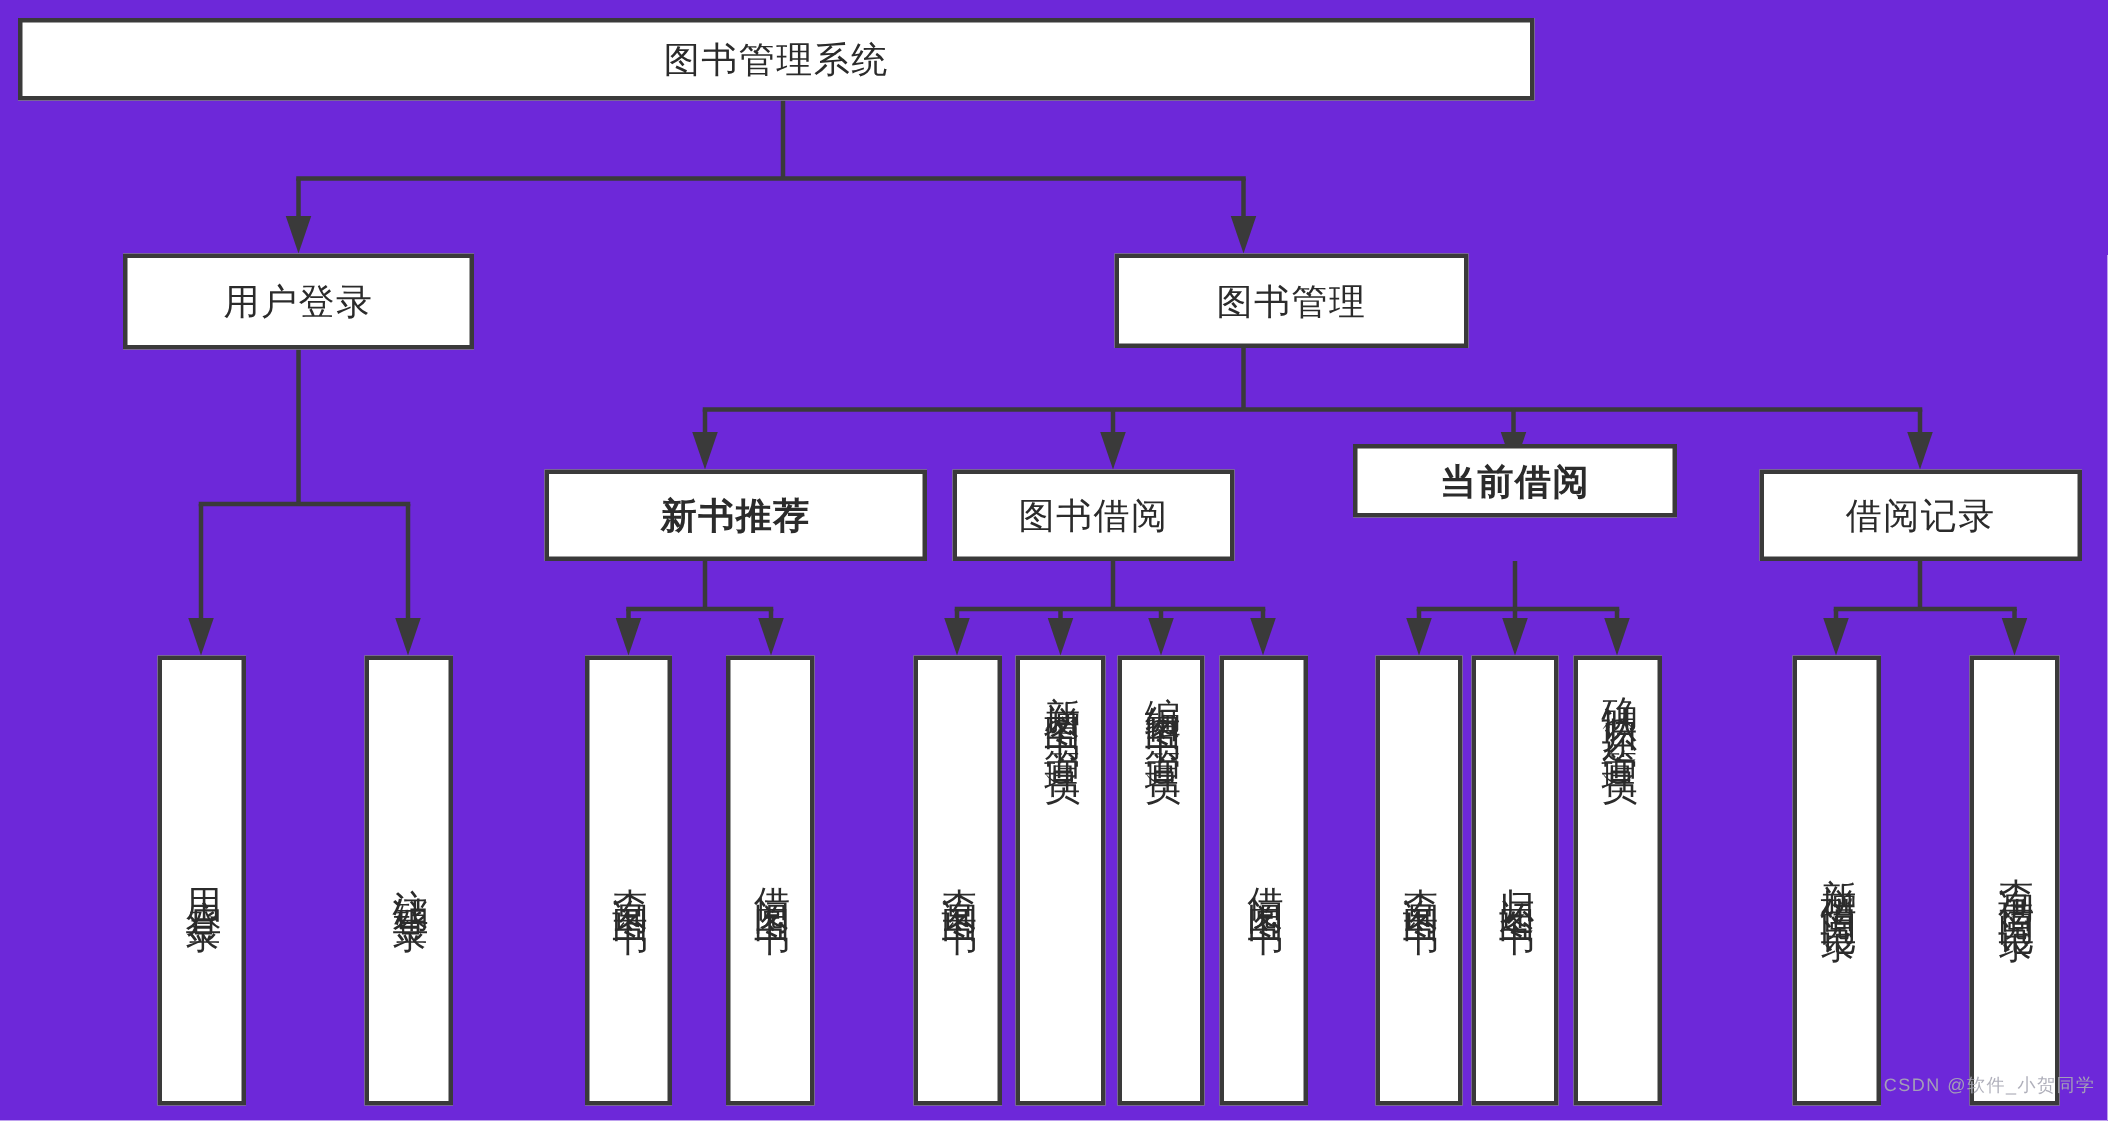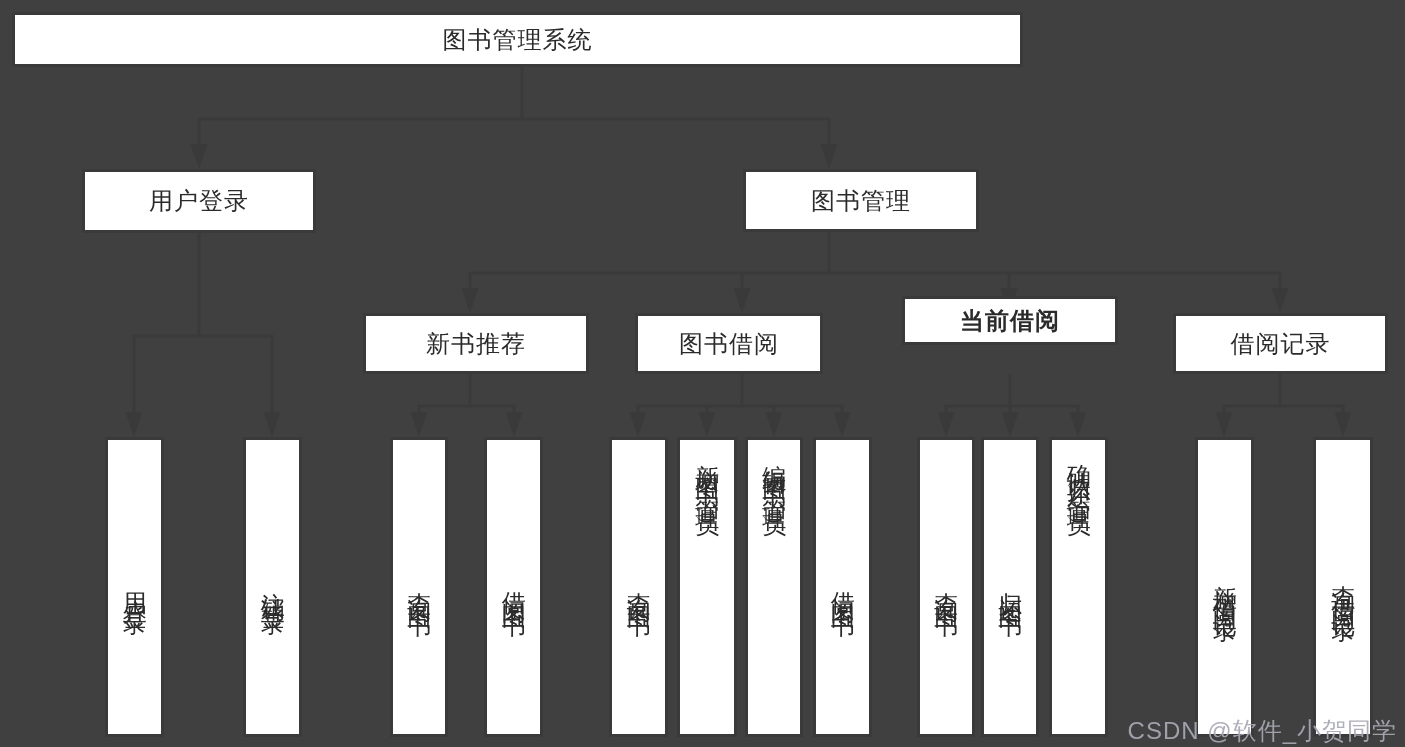--- a/index.html
+++ b/index.html
@@ -5,21 +5,21 @@
   html, body {
     margin: 0;
     padding: 0;
     background: #ffffff;
     font-family: "Liberation Sans", "DejaVu Sans", sans-serif;
   }
   #canvas {
     position: relative;
     width: 1405px;
     height: 747px;
-    background: #404040;
+    background: #6d28d9;
     overflow: hidden;
     text-align: right;
   }
   #connector-layer {
     position: absolute;
     left: 0;
     top: 0;
     width: 1405px;
     height: 747px;
     z-index: 0;
@@ -53,21 +53,21 @@
     white-space: nowrap;
   }
   .v-node.top-align {
     align-items: flex-start;
     padding-top: 5px;
   }
   #watermark {
     position: absolute;
     top: 715px;
     right: 8px;
-    font-size: 24px;
+    font-size: 12px;
     color: rgba(168, 168, 180, 0.92);
     letter-spacing: 1px;
     white-space: nowrap;
     z-index: 3;
   }
   svg line {
     stroke: #3a3a3a;
     stroke-width: 3;
   }
   svg polygon {
@@ -159,21 +159,21 @@
     <span>图书管理系统</span>
   </div>
 
   <div class="node h-node" style="left:82px; top:169px; width:234px; height:64px;">
     <span>用户登录</span>
   </div>
   <div class="node h-node" style="left:711px; top:169px; width:236px; height:63px;margin-left:32px;">
     <span>图书管理</span>
   </div>
 
-  <div class="node h-node" style="left:363px; top:313px; width:226px; height:61px;">
+  <div class="node h-node" style="left:363px; top:313px; width:255px; height:61px;font-weight:bold;">
     <span>新书推荐</span>
   </div>
   <div class="node h-node" style="left:635px; top:313px; width:188px; height:61px;">
     <span>图书借阅</span>
   </div>
   <div class="node h-node" style="left:902px; top:296px; width:216px; height:49px;font-weight:bold;">
     <span>当前借阅</span>
   </div>
   <div class="node h-node" style="left:1173px; top:313px; width:215px; height:61px;">
     <span>借阅记录</span>

